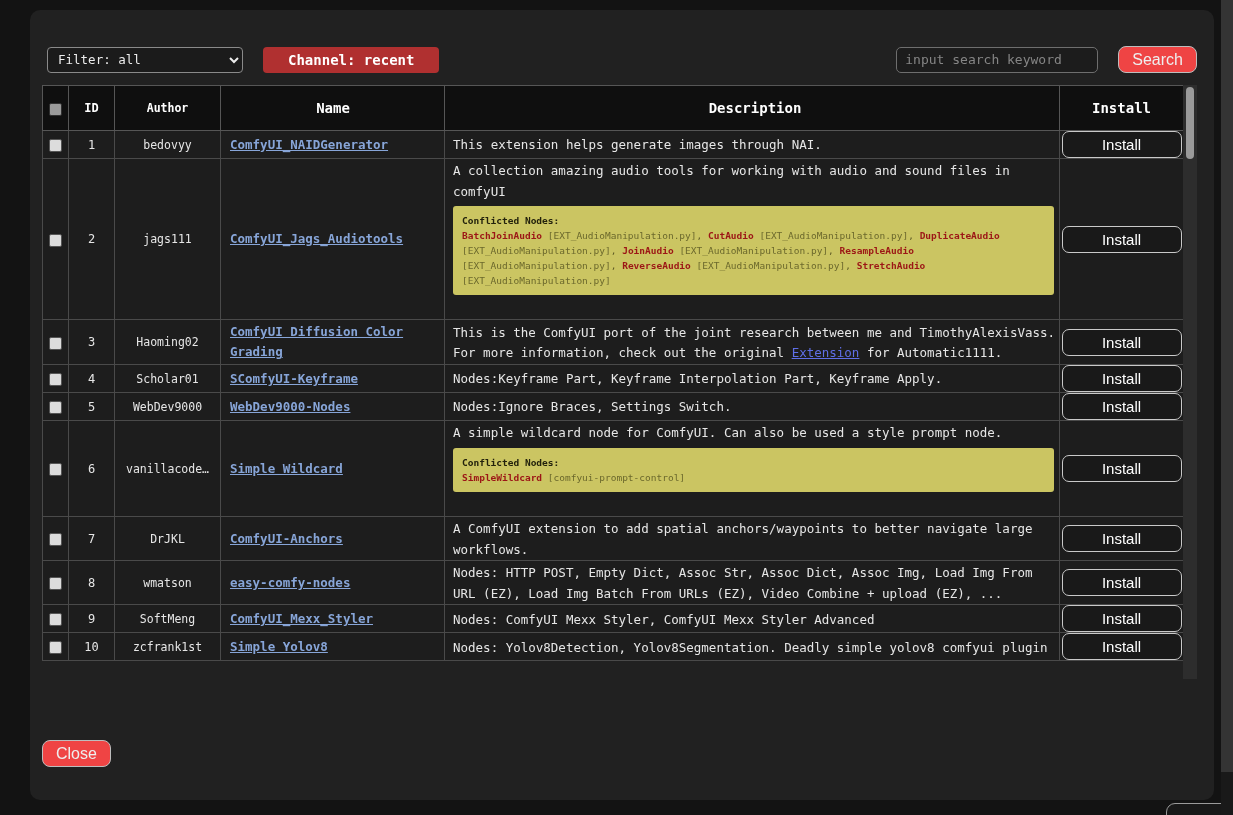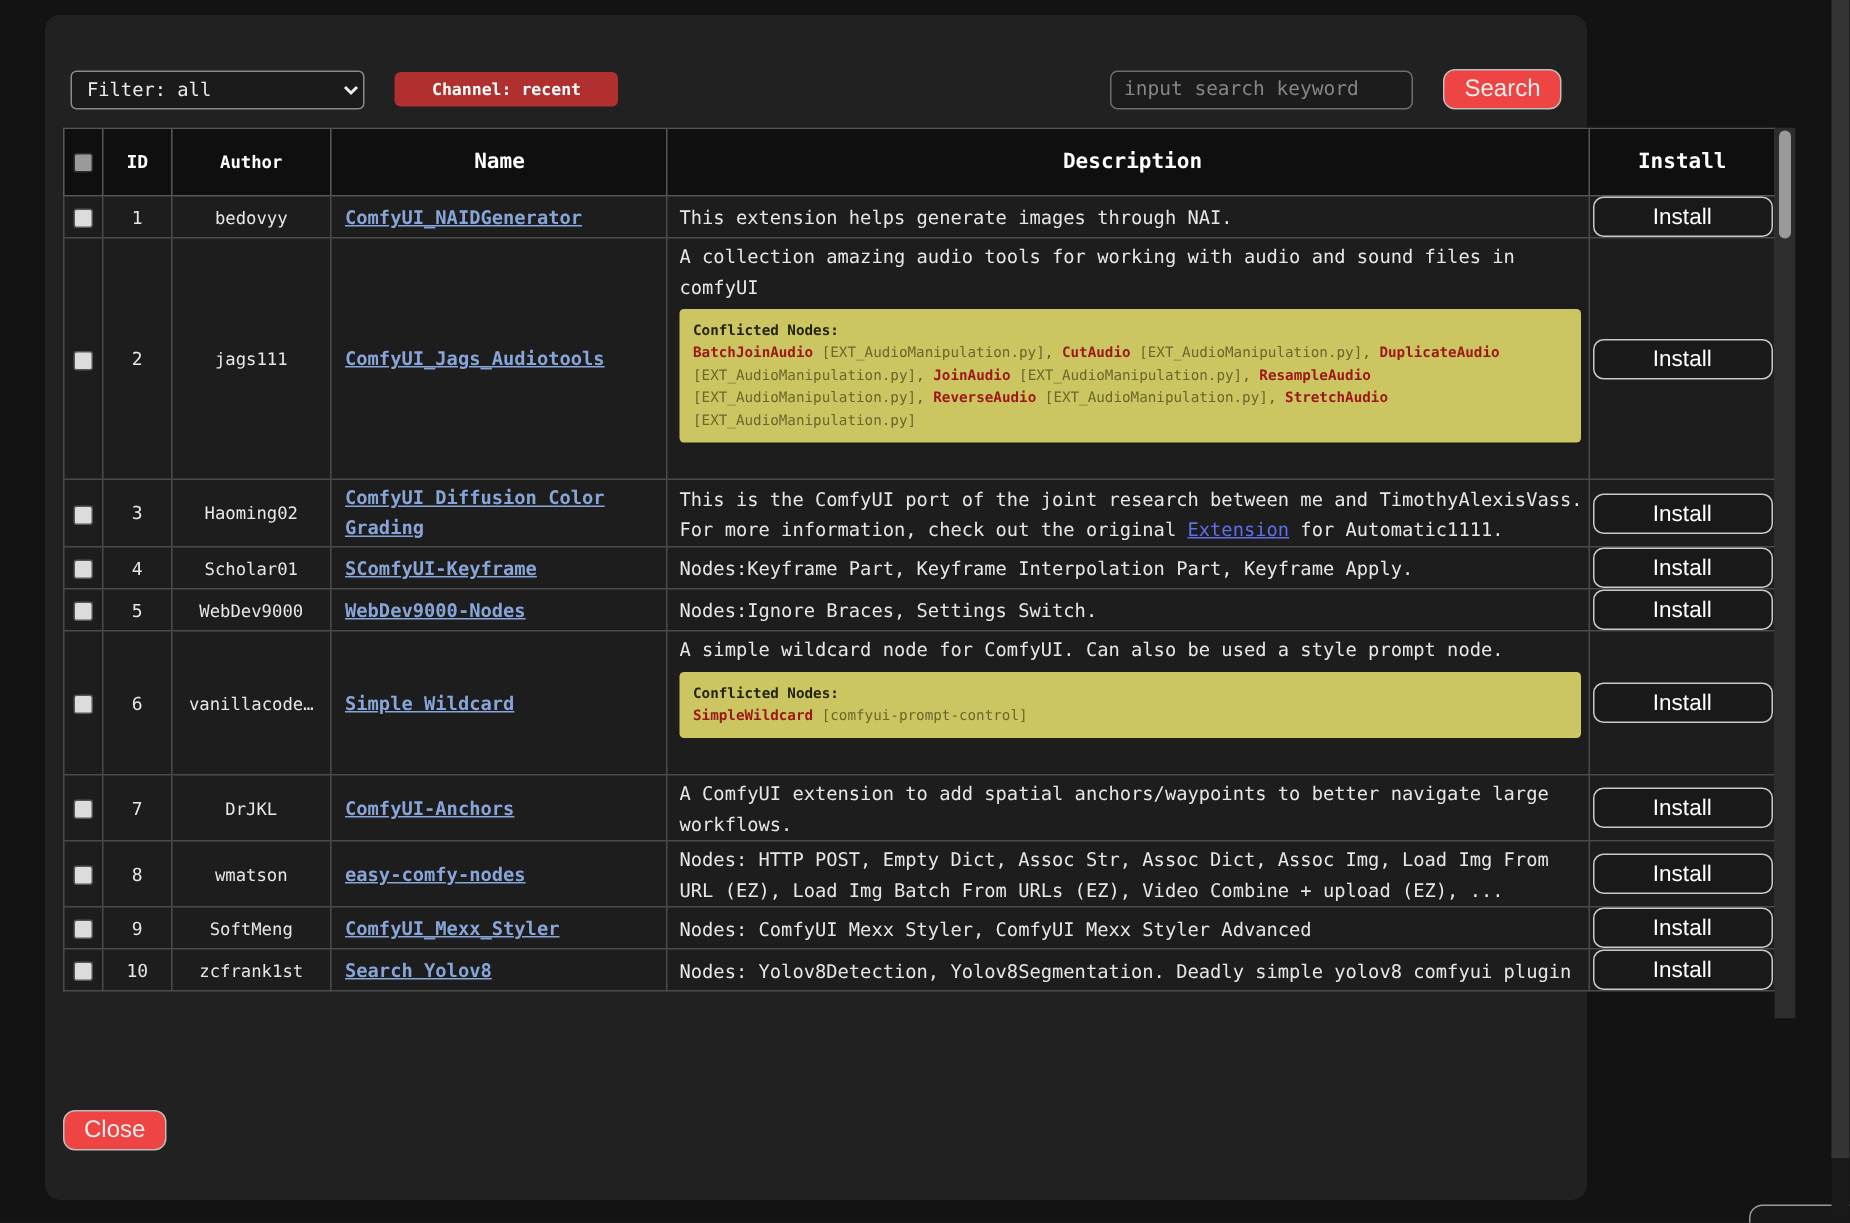--- a/index.html
+++ b/index.html
@@ -8,41 +8,41 @@
   body {
     background:#131313;
     overflow:hidden;
     position:relative;
     font-family:"DejaVu Sans Mono", monospace;
   }
 
   
   .modal {
     position:absolute; left:30px; top:10px;
-    width:1028px; height:790px;
+    width:1184px; height:790px;
     background:#212121;
     border-radius:10px;
   }
 
   
   .topbar {
     display:flex; align-items:center;
     padding:36px 17px 0 17px;
     gap:20px;
   }
   select.filter {
     width:196px; height:26px;
     background:#1b1b1b; color:#ececec;
     border:1px solid #8a8a8a; border-radius:4px;
     font-family:"DejaVu Sans Mono", monospace; font-size:12.5px;
     padding:0 6px;
   }
   .channel-badge {
     background:#b03030; color:#ffffff;
-    font-weight:bold; font-size:11px;
+    font-weight:bold; font-size:14px;
     padding:5px 25px; border-radius:4px;
     white-space:nowrap;
   }
   .spacer { flex:1; }
   .search-input {
     width:202px; height:26px;
     background:#1c1c1c; color:#ffffff;
     border:1px solid #6e6e6e; border-radius:5px;
     font-family:"DejaVu Sans Mono", monospace; font-size:13px;
     padding:0 8px;
@@ -282,21 +282,21 @@
           <td class="c-desc">
               <div class="desc">Nodes: ComfyUI Mexx Styler, ComfyUI Mexx Styler Advanced</div>
             </td>
           <td class="c-install"><button class="install-btn">Install</button></td>
         </tr>
 
         <tr>
           <td class="c-check"><input type="checkbox" style=""></td>
           <td class="c-id">10</td>
           <td class="c-author">zcfrank1st</td>
-          <td class="c-name"><a href="#" class="name-link">Search Yolov8</a></td>
+          <td class="c-name"><a href="#" class="name-link">Simple Yolov8</a></td>
           <td class="c-desc">
               <div class="desc">Nodes: Yolov8Detection, Yolov8Segmentation. Deadly simple yolov8 comfyui plugin</div>
             </td>
           <td class="c-install"><button class="install-btn">Install</button></td>
         </tr>
 
       </tbody>
     </table>
 
     <div class="vscroll">

